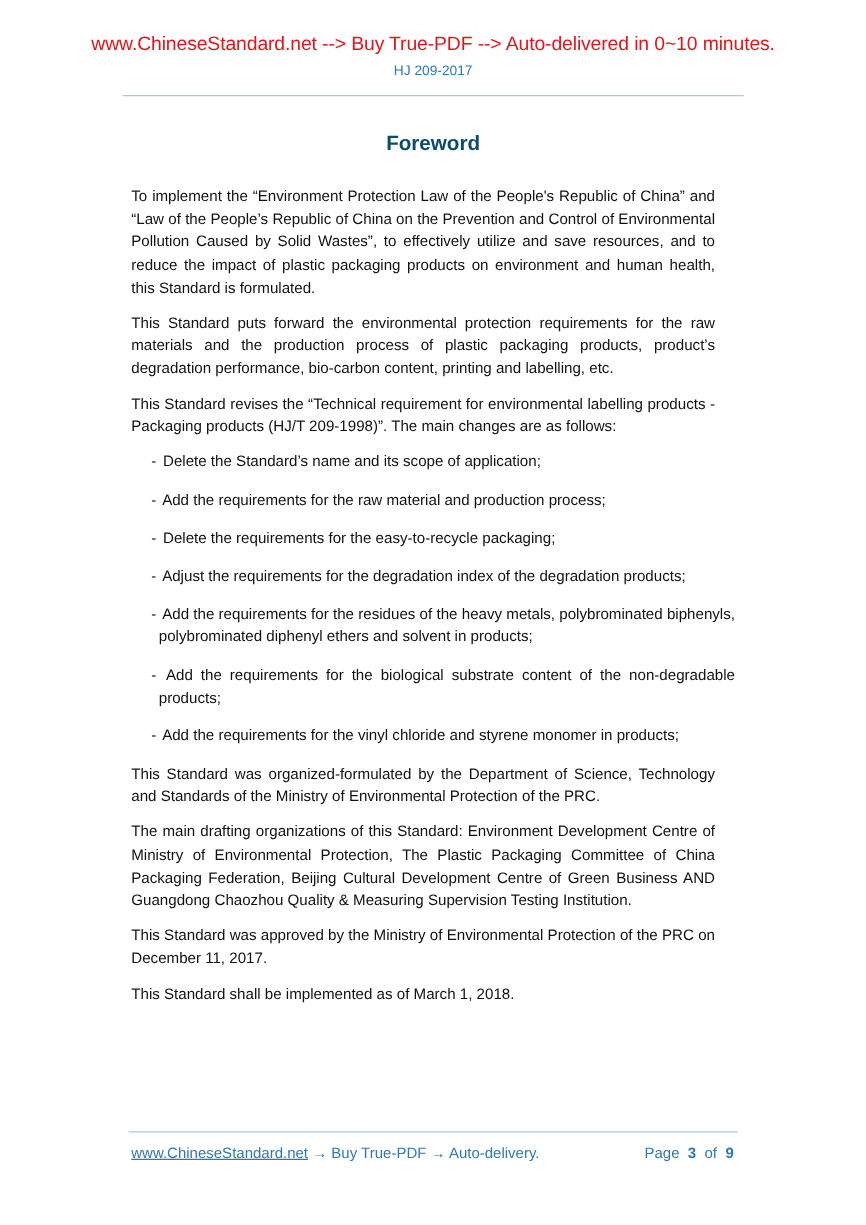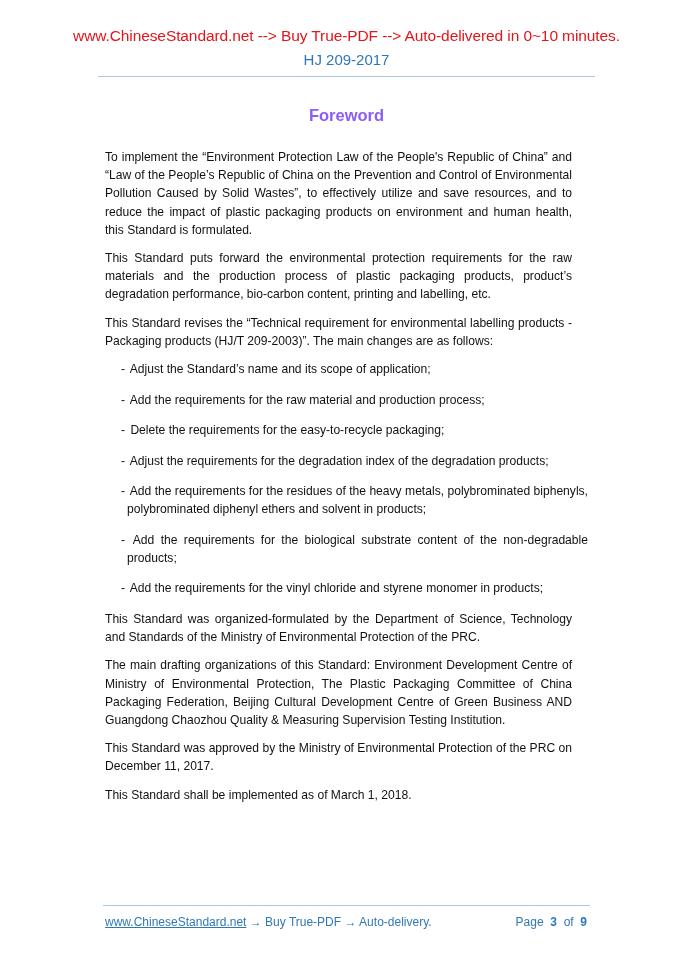--- a/index.html
+++ b/index.html
@@ -1,25 +1,25 @@
 <!DOCTYPE html>
 <html><head>
 <meta charset="utf-8">
 <style>
   html, body { margin: 0; padding: 0; background: #ffffff; }
   body { width: 693px; height: 980px; position: relative; overflow: hidden;
          font-family: "Liberation Sans", sans-serif; color: #111111; }
   .banner { position: absolute; top: 27px; left: 0; width: 693px; text-align: center;
             color: #e3141b; font-size: 15.5px; letter-spacing: -0.1px; }
   .doc-code { position: absolute; top: 51px; left: 0; width: 693px; text-align: center;
-              color: #2f78b7; font-size: 15px; }
+              color: #2f78b7; font-size: 11px; }
   .header-rule { position: absolute; top: 76px; left: 98px; width: 497px; height: 0;
                  border-top: 1px solid #a9c8e2; }
   .title { position: absolute; top: 106px; left: 0; width: 693px; text-align: center;
-           font-weight: bold; font-size: 16.5px; color: #8b5cf6; }
+           font-weight: bold; font-size: 16.5px; color: #0c4a6e; }
   .content { position: absolute; top: 148px; left: 105px; width: 483px;
              font-size: 12.1px; line-height: 18.2px; }
   .para { margin: 0 16px 10px 0; text-align: justify; }
   .list { margin: 0 0 10px 0; padding: 0; list-style: none; }
   .list li { margin: 0 0 12.3px 0; padding-left: 22px; text-indent: -6px; text-align: justify; }
   .list li .dash { display: inline-block; width: 6px; text-indent: 0; }
   .footer-rule { position: absolute; top: 905px; left: 103px; width: 487px; height: 0;
                  border-top: 1px solid #a9c8e2; }
   .footer { position: absolute; top: 915px; left: 105px; width: 482px; height: 18px;
             font-size: 12px; color: #2f78b7; }
@@ -33,24 +33,24 @@
 
 <div class="banner">www.ChineseStandard.net --&gt; Buy True-PDF --&gt; Auto-delivered in 0~10 minutes.</div>
 <div class="doc-code">HJ 209-2017</div>
 <div class="header-rule"></div>
 
 <div class="title">Foreword</div>
 
 <div class="content">
   <p class="para">To implement the “Environment Protection Law of the People's Republic of China” and “Law of the People’s Republic of China on the Prevention and Control of Environmental Pollution Caused by Solid Wastes”, to effectively utilize and save resources, and to reduce the impact of plastic packaging products on environment and human health, this Standard is formulated.</p>
   <p class="para">This Standard puts forward the environmental protection requirements for the raw materials and the production process of plastic packaging products, product’s degradation performance, bio-carbon content, printing and labelling, etc.</p>
-  <p class="para">This Standard revises the “Technical requirement for environmental labelling products - Packaging products (HJ/T 209-2003)”. The main changes are as follows:</p>
+  <p class="para">This Standard revises the “Technical requirement for environmental labelling products - Packaging products (HJ/T 209-1998)”. The main changes are as follows:</p>
 
   <ul class="list">
-    <li><span class="dash">-</span> <span>Adjust the Standard’s name and its scope of application;</span></li>
+    <li><span class="dash">-</span> <span>Delete the Standard’s name and its scope of application;</span></li>
     <li><span class="dash">-</span> <span>Add the requirements for the raw material and production process;</span></li>
     <li><span class="dash">-</span> <span>Delete the requirements for the easy-to-recycle packaging;</span></li>
     <li><span class="dash">-</span> <span>Adjust the requirements for the degradation index of the degradation products;</span></li>
     <li><span class="dash">-</span> <span>Add the requirements for the residues of the heavy metals, polybrominated biphenyls, polybrominated diphenyl ethers and solvent in products;</span></li>
     <li><span class="dash">-</span> <span>Add the requirements for the biological substrate content of the non-degradable products;</span></li>
     <li><span class="dash">-</span> <span>Add the requirements for the vinyl chloride and styrene monomer in products;</span></li>
   </ul>
 
   <p class="para">This Standard was organized-formulated by the Department of Science, Technology and Standards of the Ministry of Environmental Protection of the PRC.</p>
   <p class="para">The main drafting organizations of this Standard: Environment Development Centre of Ministry of Environmental Protection, The Plastic Packaging Committee of China Packaging Federation, Beijing Cultural Development Centre of Green Business AND Guangdong Chaozhou Quality &amp; Measuring Supervision Testing Institution.</p>

